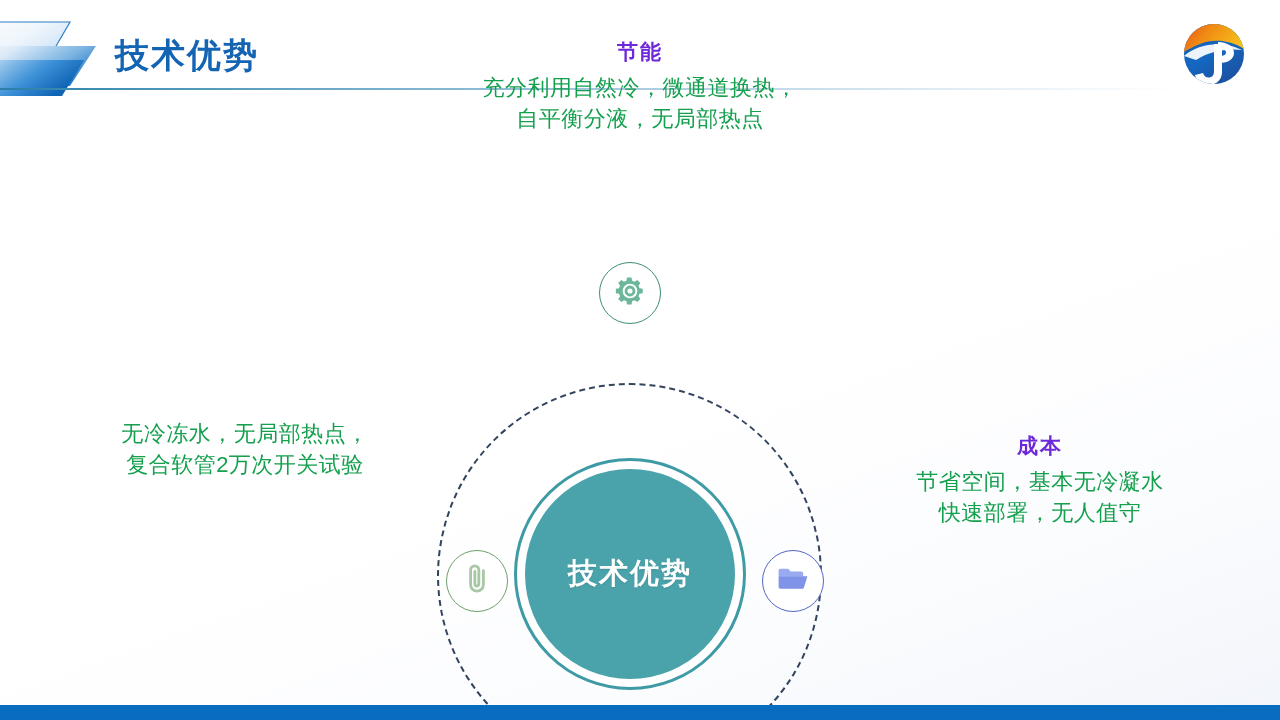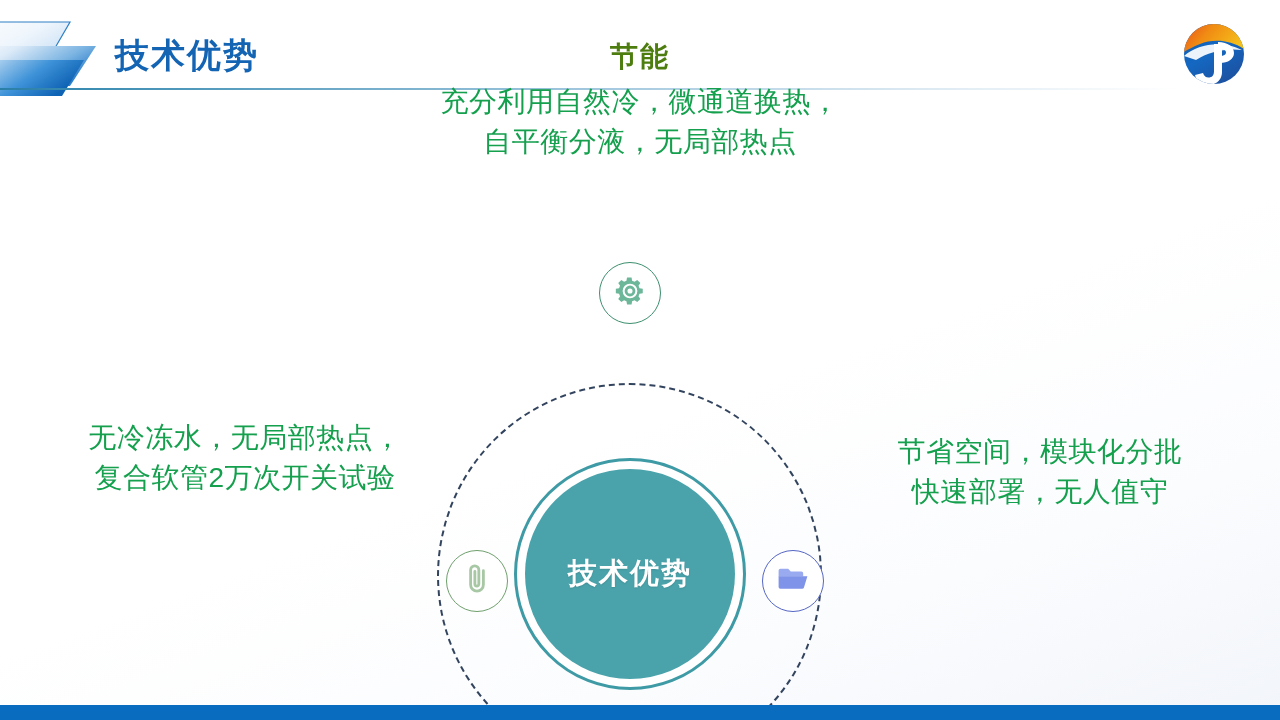--- a/index.html
+++ b/index.html
@@ -62,25 +62,25 @@
     background:#ffffff;
     display:flex; align-items:center; justify-content:center;
   }
   .node-top    { left:599px; top:166px; border:1.6px solid #3d8f6e; }
   .node-left   { left:446px; top:454px; border:1.6px solid #6fa06d; }
   .node-right  { left:762px; top:454px; border:1.6px solid #5566c4; }
 
   
   .blk { position:absolute; text-align:center; }
   .blk h3 {
-    font-size:28px; font-weight:bold; letter-spacing:2px;
-    color:#4d7c0f; margin-bottom:6px;
+    font-size:21px; font-weight:bold; letter-spacing:2px;
+    color:#6d28d9; margin-bottom:6px;
   }
   .blk p {
-    font-size:28px; line-height:1.42; color:#15a04e; white-space:pre-line;
+    font-size:22px; line-height:1.42; color:#15a04e; white-space:pre-line;
     letter-spacing:.5px;
   }
   .blk-top   { left:390px; top:38px;  width:500px; }
   .blk-left  { left:35px;  top:418px; width:420px; }
   .blk-right { left:830px; top:432px; width:420px; }
 
   
   .footer-bar {
     position:absolute; left:0; top:705px; width:1280px; height:15px;
     background:#0a6cbf;
@@ -190,17 +190,18 @@
   <p>充分利用自然冷，微通道换热，
 自平衡分液，无局部热点</p>
 </div>
 
 <div class="blk blk-left">
   <p>无冷冻水，无局部热点，
 复合软管2万次开关试验</p>
 </div>
 
 <div class="blk blk-right">
-  <p>节省空间，模块化分批
+  <h3>成本</h3>
+  <p>节省空间，基本无冷凝水
 快速部署，无人值守</p>
 </div>
 
 <div class="footer-bar"></div>
 
 </body></html>

